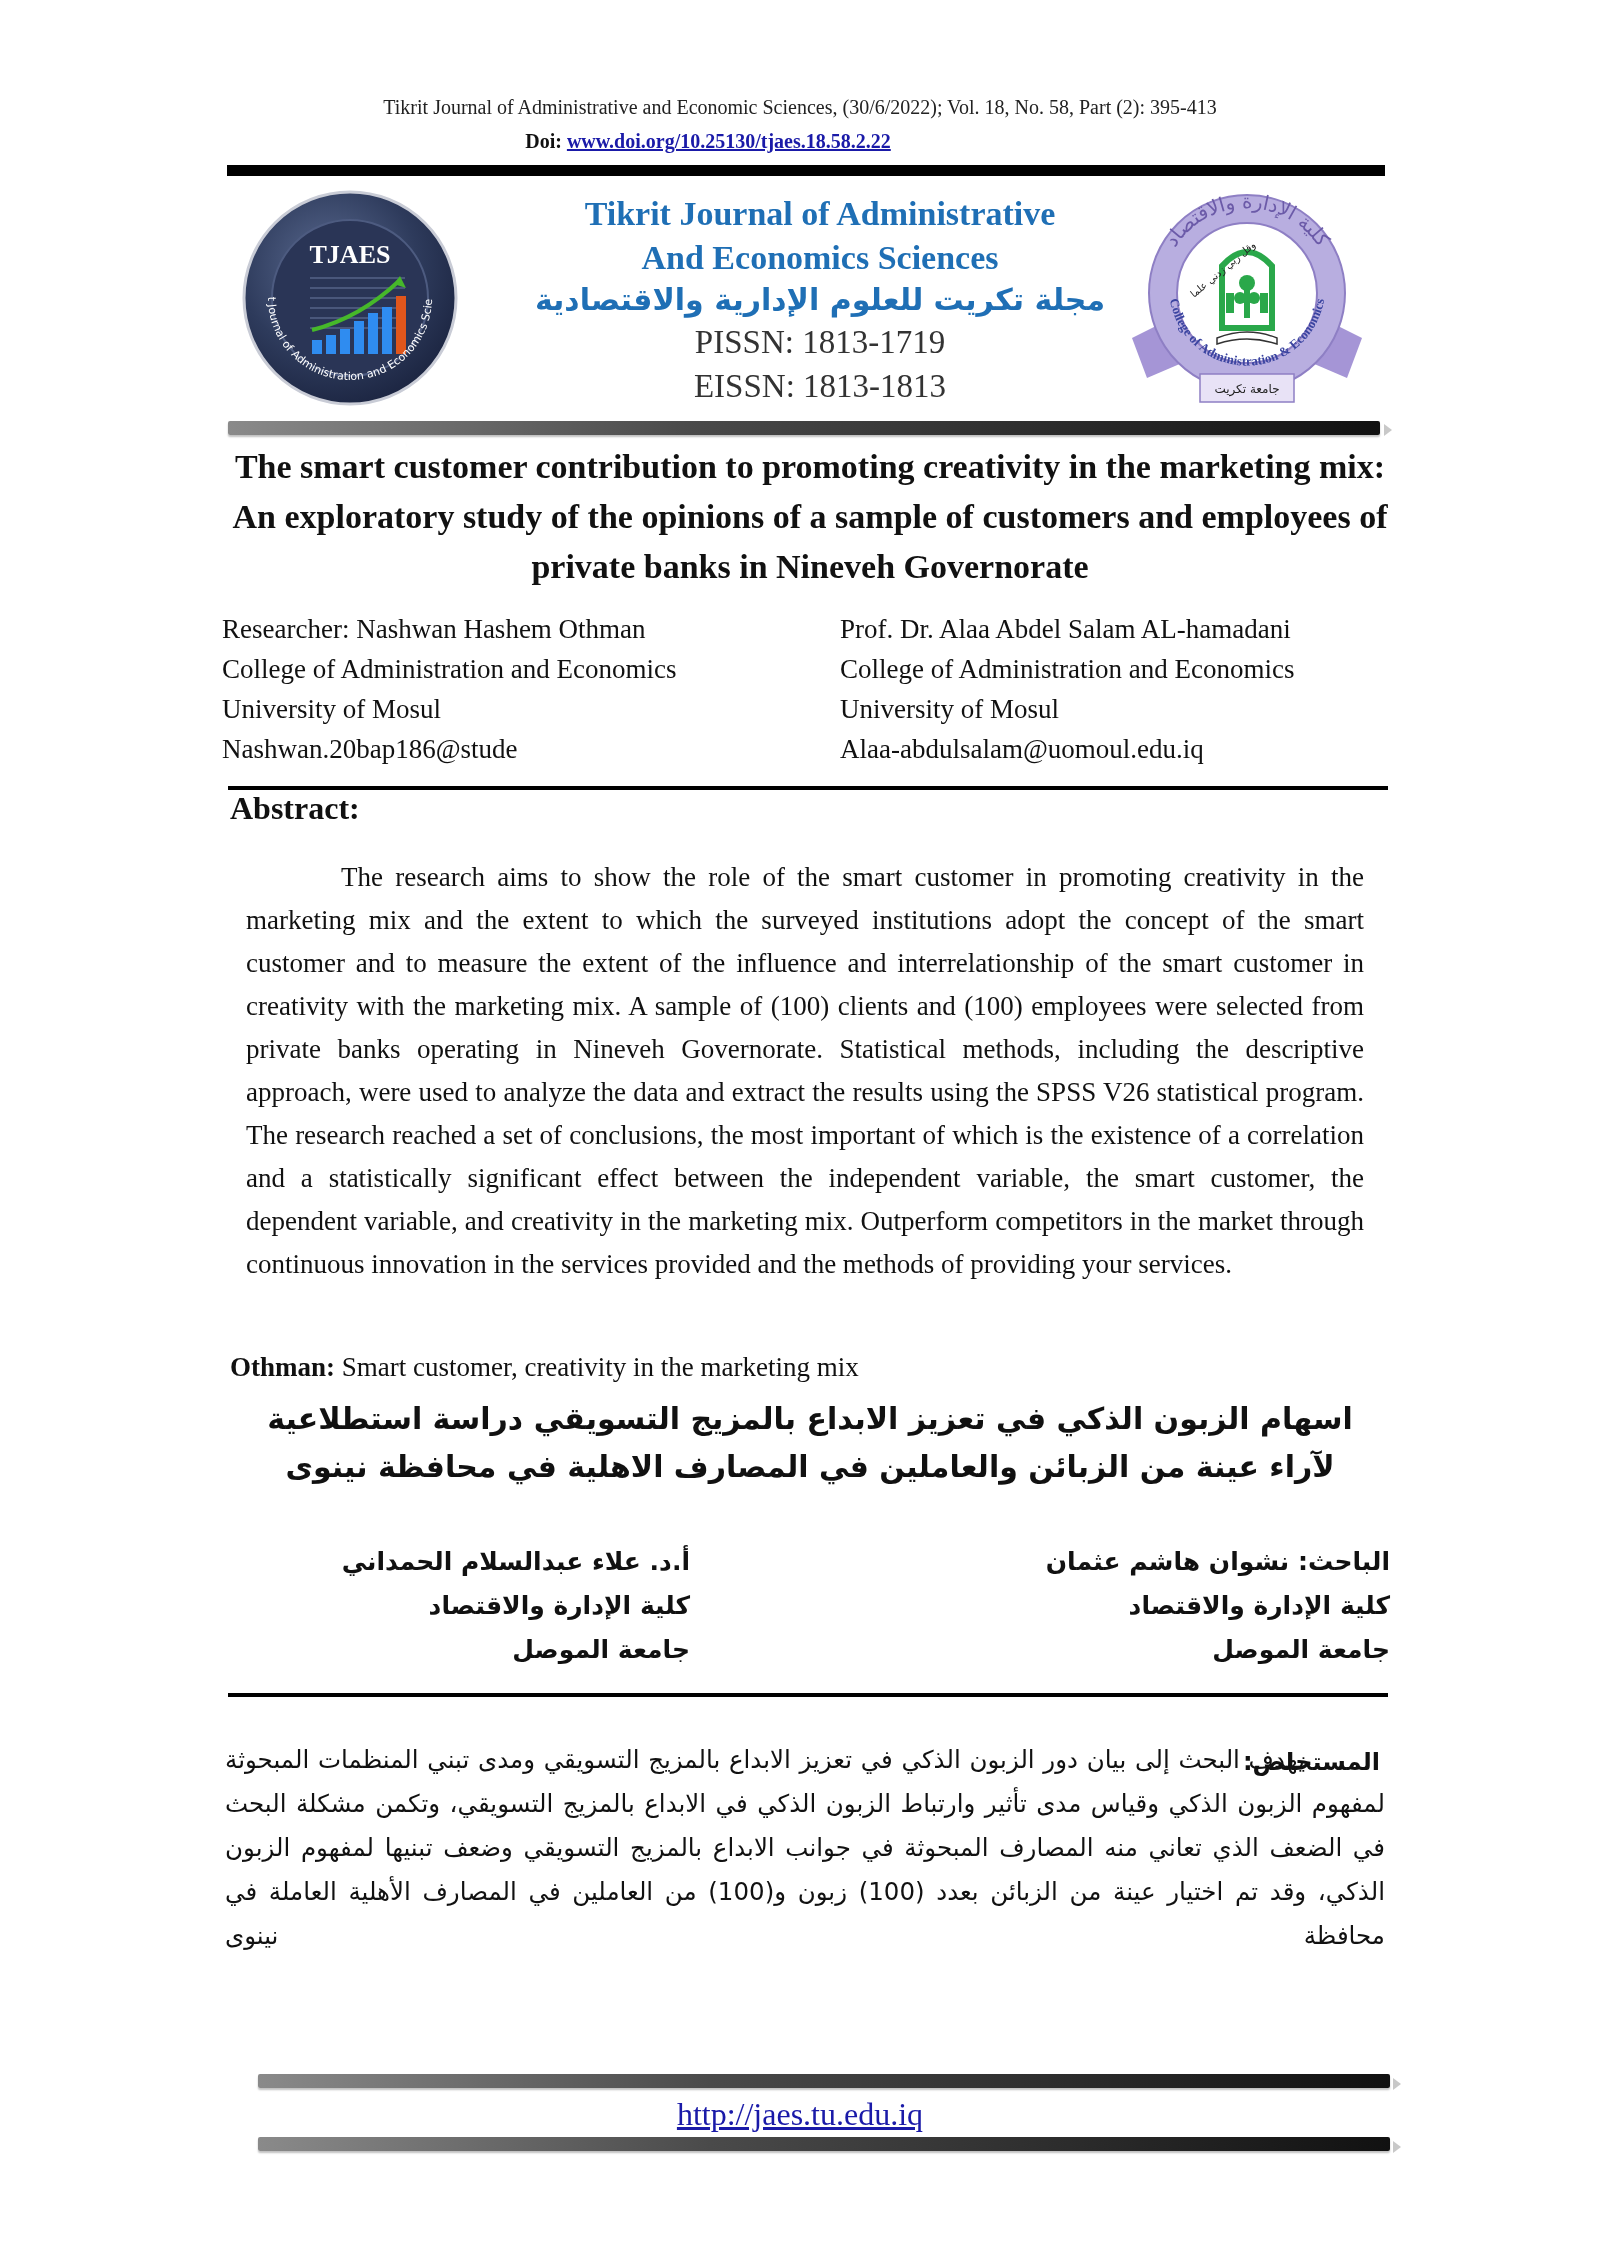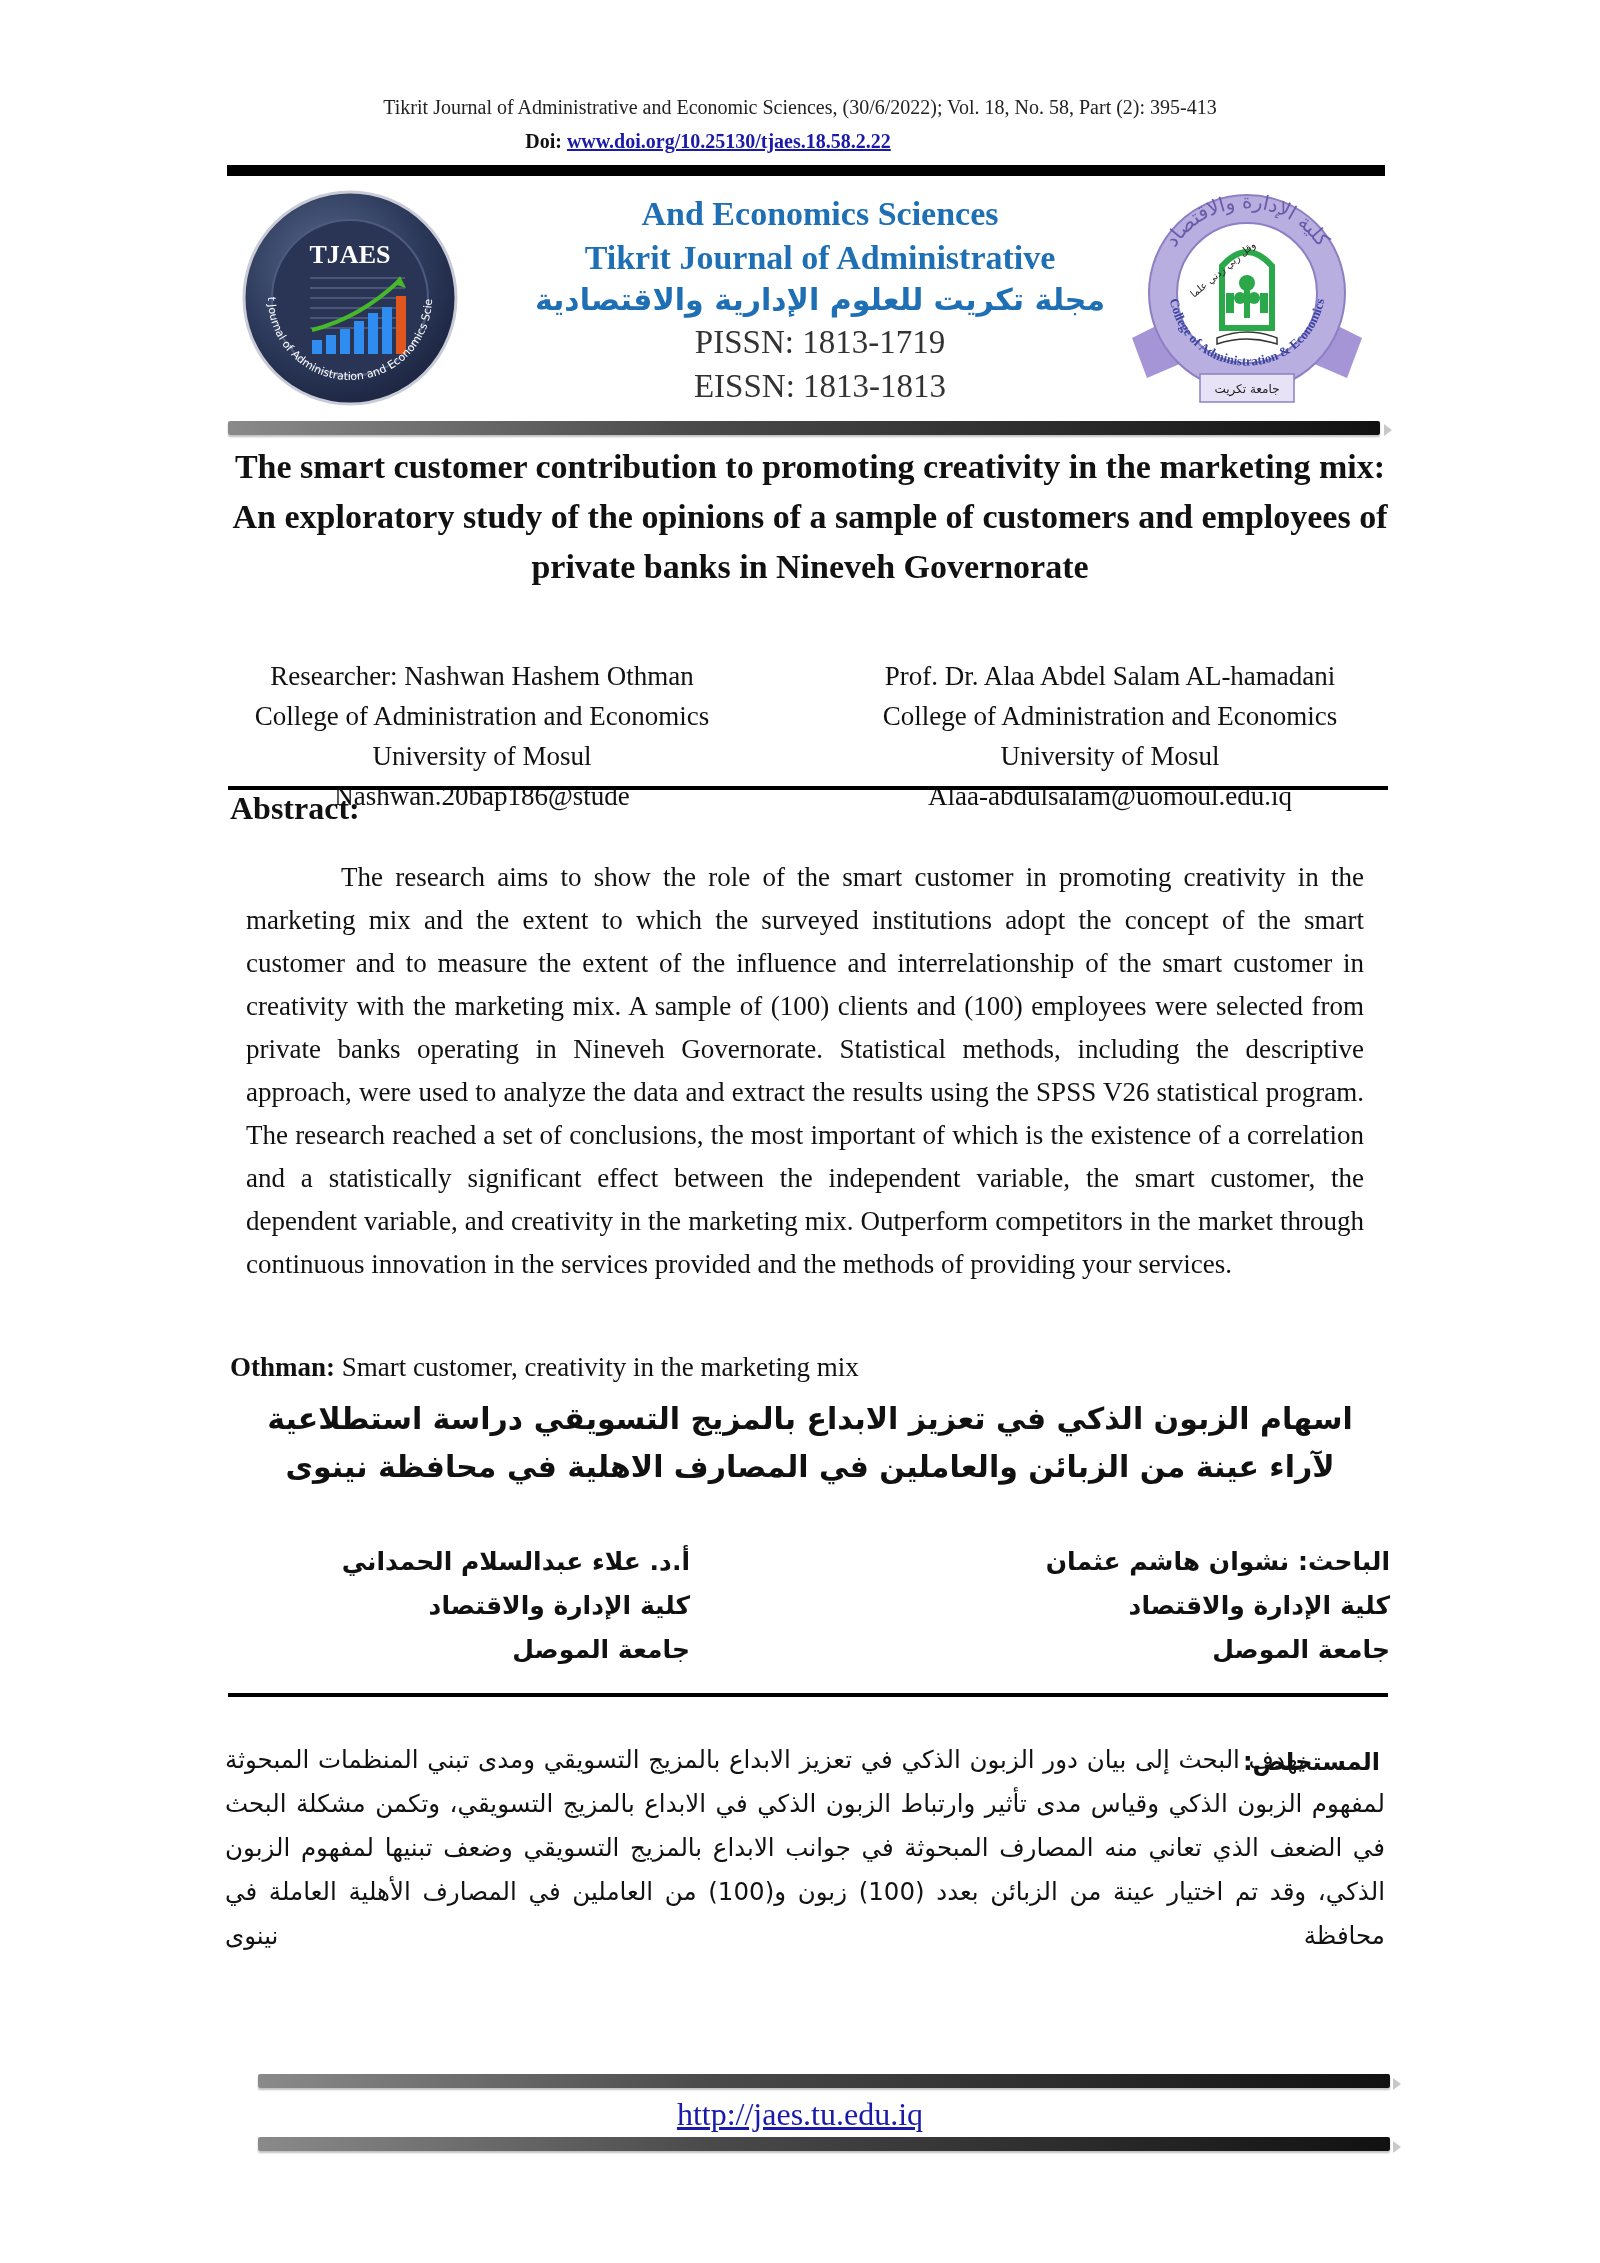--- a/index.html
+++ b/index.html
@@ -24,21 +24,21 @@
   .j-issn { color: #333; font-size: 33px; line-height: 44px; }
 
   .grad-bar { height: 14px; border-radius: 2px;
               background: linear-gradient(180deg, #9a9a9a 0%, #5a5a5a 35%, #2a2a2a 60%, #555 100%);
               box-shadow: 0 2px 2px rgba(0,0,0,0.25); }
   .grad-bar.hbar { background: linear-gradient(90deg, #8a8a8a 0%, #4a4a4a 40%, #111 100%); }
   .bar-tip { width: 0; height: 0; border-left: 8px solid #c8c8c8; border-top: 6px solid transparent; border-bottom: 6px solid transparent; }
 
   .paper-title { left: 230px; width: 1160px; top: 442px; font-size: 34px; font-weight: bold; line-height: 50px; text-align: center; }
 
-  .author-col { top: 656px; width: 520px; font-size: 27px; line-height: 40px; text-align: center; }
+  .author-col { top: 609px; width: 520px; font-size: 27px; line-height: 40px; }
   .author-col.left { left: 222px; }
   .author-col.right { left: 840px; width: 540px; }
 
   .rule { height: 4px; background: #000; }
 
   .abstract-heading { left: 230px; top: 790px; font-size: 32px; font-weight: bold; }
   .abstract-body { left: 230px; width: 1150px; top: 840px; font-size: 27px; line-height: 43px; text-align: justify; }
   .abstract-body p { margin: 16px; text-indent: 95px; }
   .keywords { left: 230px; top: 1352px; font-size: 27px; }
   .keywords b { font-weight: bold; }
@@ -98,22 +98,22 @@
     <rect x="156" y="108" width="10" height="58" fill="#e0561c"></rect>
     <path d="M 72 142 Q 120 130 160 92" stroke="#46b82a" stroke-width="4" fill="none"></path>
     <polygon points="160,88 166,100 154,96" fill="#46b82a"></polygon>
     <text font-family="DejaVu Sans, sans-serif" font-size="11" fill="#fff">
       <textPath href="#ringPath" startOffset="50%" text-anchor="middle">Tikrit Journal of Administration and Economics Sciences</textPath>
     </text>
   </svg>
 </div>
 
 <div class="abs journal-block">
+  <div class="j-title">Tikrit Journal of Administrative</div>
   <div class="j-title">And Economics Sciences</div>
-  <div class="j-title">Tikrit Journal of Administrative</div>
   <div class="j-arabic">مجلة تكريت للعلوم الإدارية والاقتصادية</div>
   <div class="j-issn">PISSN: 1813-1719</div>
   <div class="j-issn">EISSN: 1813-1813</div>
 </div>
 
 <div class="abs logo-right">
   <svg width="250" height="230" viewBox="0 0 250 230">
     <defs>
       <path id="arTop" d="M 40 105 A 85 85 0 0 1 210 105"></path>
       <path id="enBottom" d="M 48 112 A 78 78 0 0 0 202 112"></path>

